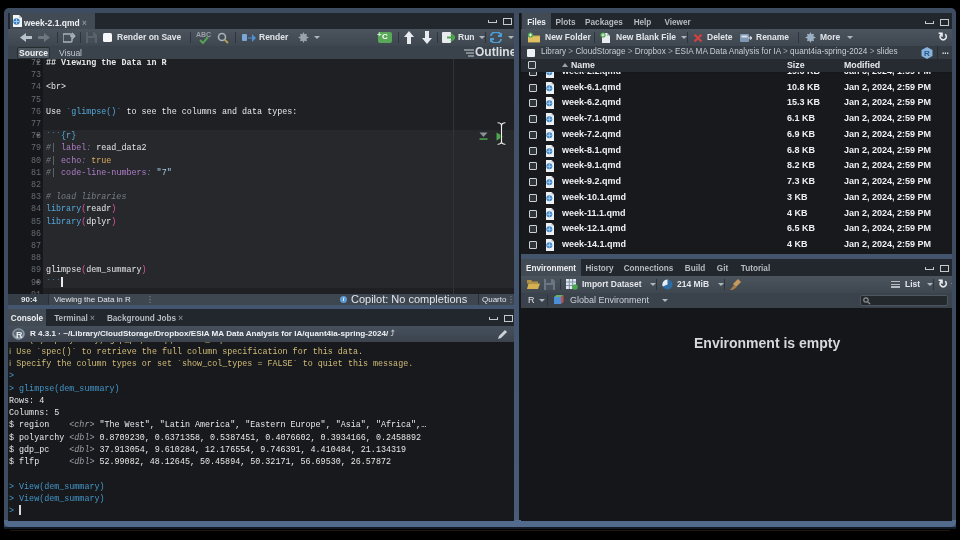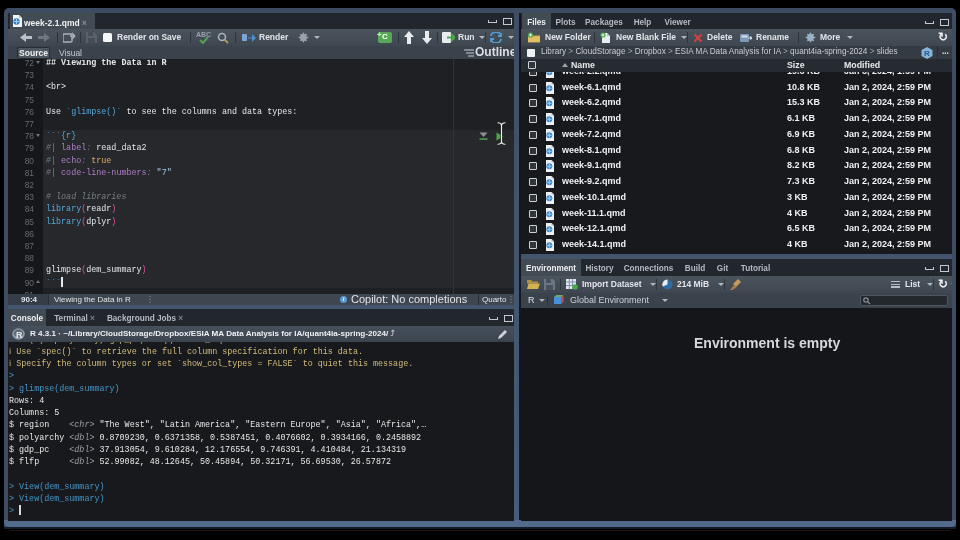--- a/index.html
+++ b/index.html
@@ -21,21 +21,21 @@
   .wc{position:absolute;width:9px;height:7px;border:1px solid #c3c9cf;box-sizing:border-box;}
   .wcmin{position:absolute;width:9px;height:3px;border:1px solid #c3c9cf;
     border-top:none;box-sizing:border-box;}
   .caret{display:inline-block;width:0;height:0;border-left:3px solid transparent;
     border-right:3px solid transparent;border-top:3.5px solid #aeb5bc;vertical-align:middle;
     margin-left:3px;}
   
   .codeline{position:absolute;left:0;white-space:pre;font-family:"Liberation Mono",monospace;
     font-size:8.4px;line-height:12.2px;color:#e6e8ea;}
   .gnum{position:absolute;width:26px;text-align:right;color:#666c72;
-    font-family:Liberation Sans, sans-serif;font-size:8.4px;line-height:12.2px;}
+    font-family:Liberation Mono, monospace;font-size:8.4px;line-height:12.2px;margin-left:7px;}
   .cblue{color:#55a7d9;}  .cpurp{color:#b07cc8;}  .cpink{color:#e0559e;}
   .cgray{color:#787f86;font-style:italic;}  .cgreen{color:#99c565;}
   .corange{color:#ddab5f;}  .cpale{color:#a6cbe5;}
   
   .conline{position:absolute;left:1px;white-space:pre;font-family:"Liberation Mono",monospace;
     font-size:8.4px;line-height:12.3px;color:#e8e8e8;}
   .yel{color:#d2bc79;} .blu{color:#4496c9;} .ital{color:#9aa0a5;font-style:italic;}
   
   .frow{position:absolute;left:0;right:0;height:15.75px;color:#eff1f3;font-size:9px;font-weight:bold;}
   .fname{position:absolute;left:41px;top:0;line-height:15.75px;}

